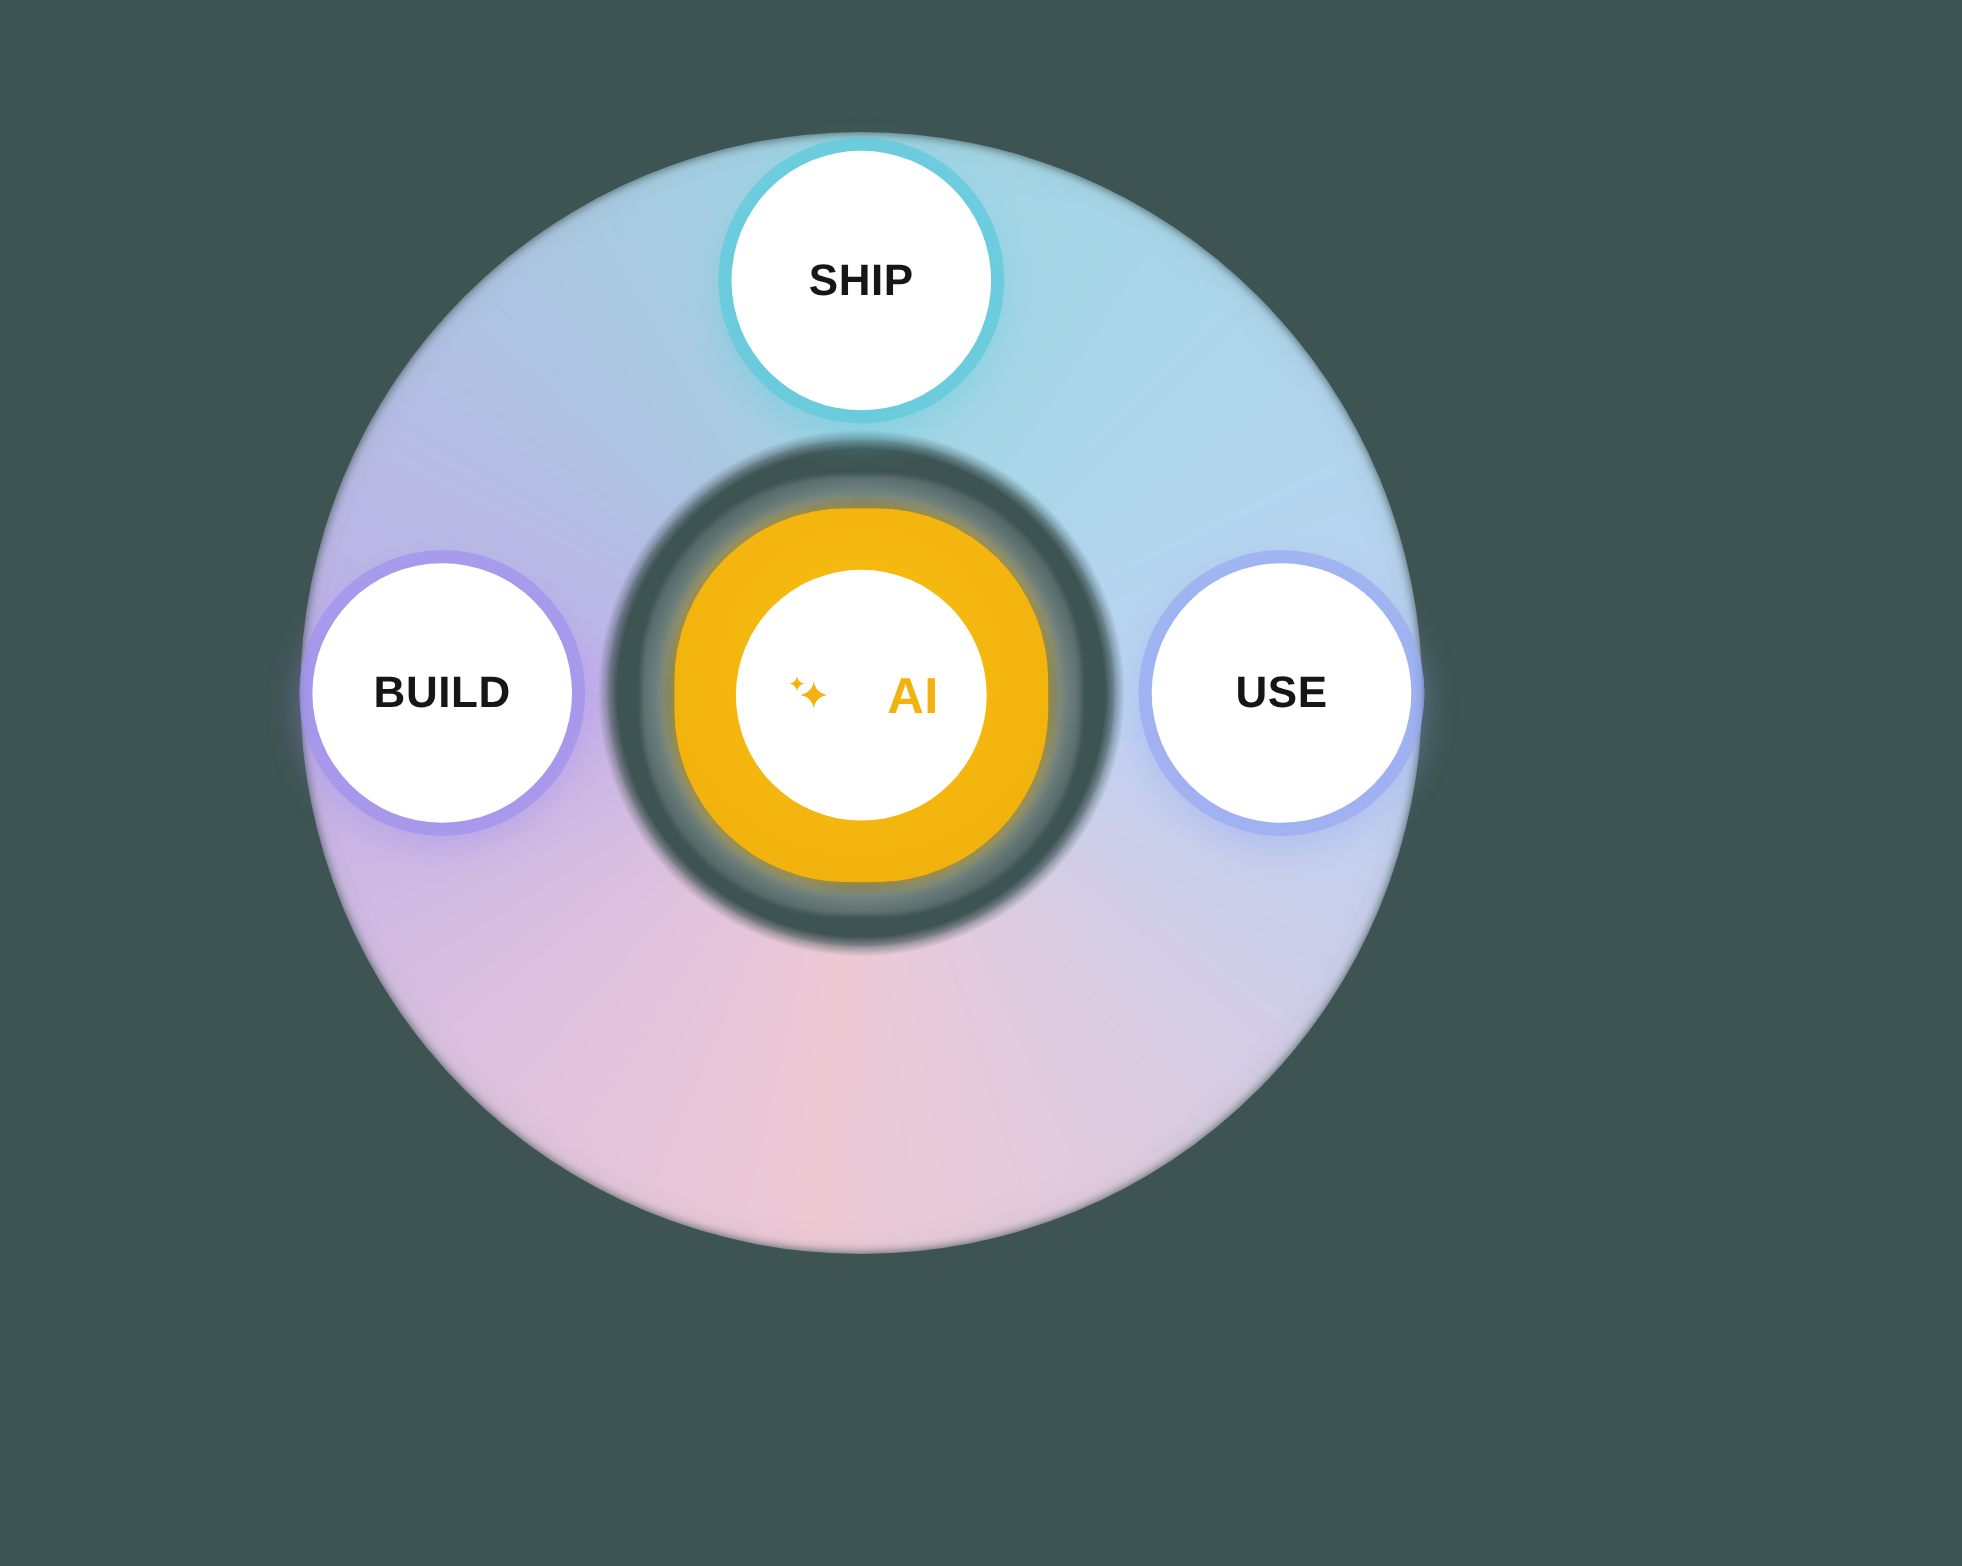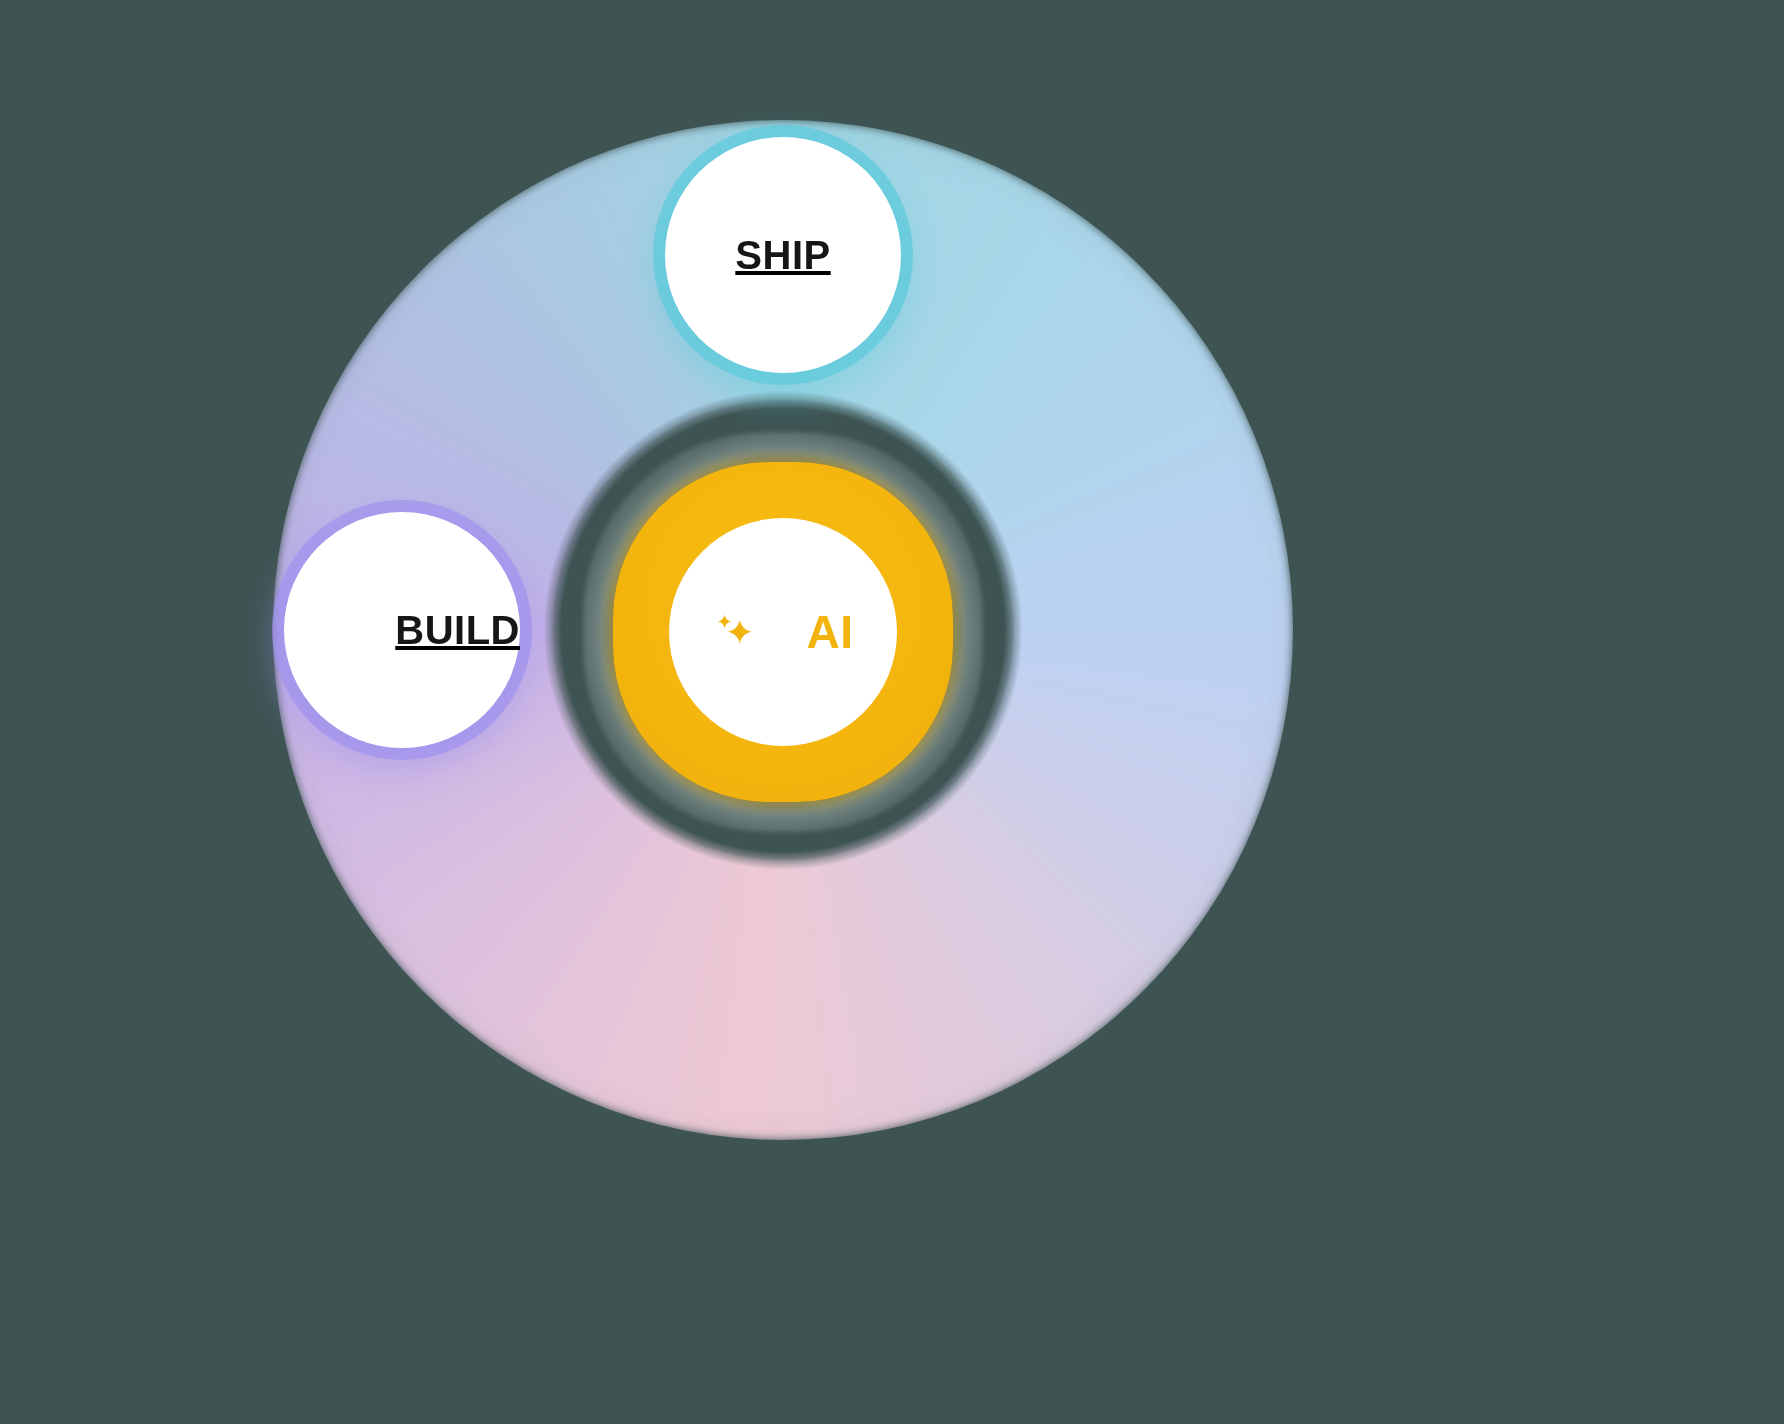--- a/index.html
+++ b/index.html
@@ -45,41 +45,39 @@
     opacity:.45;
     filter:blur(12px);
   }
 
   
   .node{
     position:absolute;width:236px;height:236px;border-radius:50%;
     background:var(--node-fill);
     display:flex;align-items:center;justify-content:center;
     z-index:4;
-    text-decoration:underline;
   }
   .node-label{
     color:var(--label);font-weight:700;font-size:40px;letter-spacing:.5px;
   }
   .node-ship{
     left:665px;top:137px;
     box-shadow:0 0 0 12px #62CBDCCC, 0 14px 30px 12px #62CBDC66;
   }
   .node-use{
     left:1047px;top:512px;
     box-shadow:0 0 0 12px #98A9F2B3, 0 12px 28px 12px #98A9F266;
   }
   .node-learn{
     left:665px;top:885px;
     box-shadow:0 0 0 10px #F2C6D48C, 0 18px 32px 12px #E9B6C966;
   }
   .node-build{
     left:284px;top:512px;
     box-shadow:0 0 0 12px #A092EEB3, 0 12px 28px 12px #A092EE66;
-    justify-content:flex-end;
   }
 
   
   .center-halo{
     position:absolute;left:583px;top:432px;width:400px;height:400px;border-radius:46%;
     background:radial-gradient(circle,
       transparent 56%,
       rgba(206,219,217,.38) 64%,
       rgba(206,219,217,.16) 72%,
       transparent 80%);
@@ -107,20 +105,23 @@
 
 <div class="stage">
 
   <div class="ring ring-soft"></div>
   <div class="ring"></div>
 
   <div class="node node-ship">
     <span class="node-label">SHIP</span>
   </div>
 
+  <div class="node node-use">
+    <span class="node-label">USE</span>
+  </div>
 
 
   <div class="node node-build">
     <span class="node-label">BUILD</span>
   </div>
 
   <div class="center-halo"></div>
   <div class="center-blob">
     <div class="center-inner">
       <svg class="sparkle" viewBox="0 0 24 24" fill="#F3B30E" xmlns="http://www.w3.org/2000/svg">

